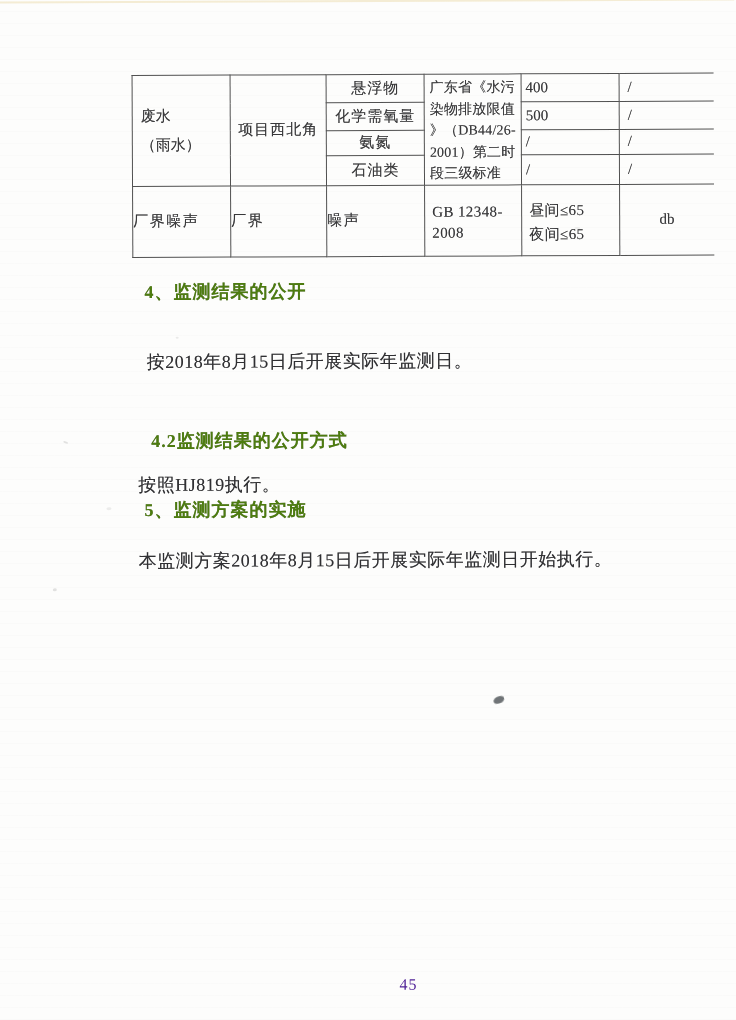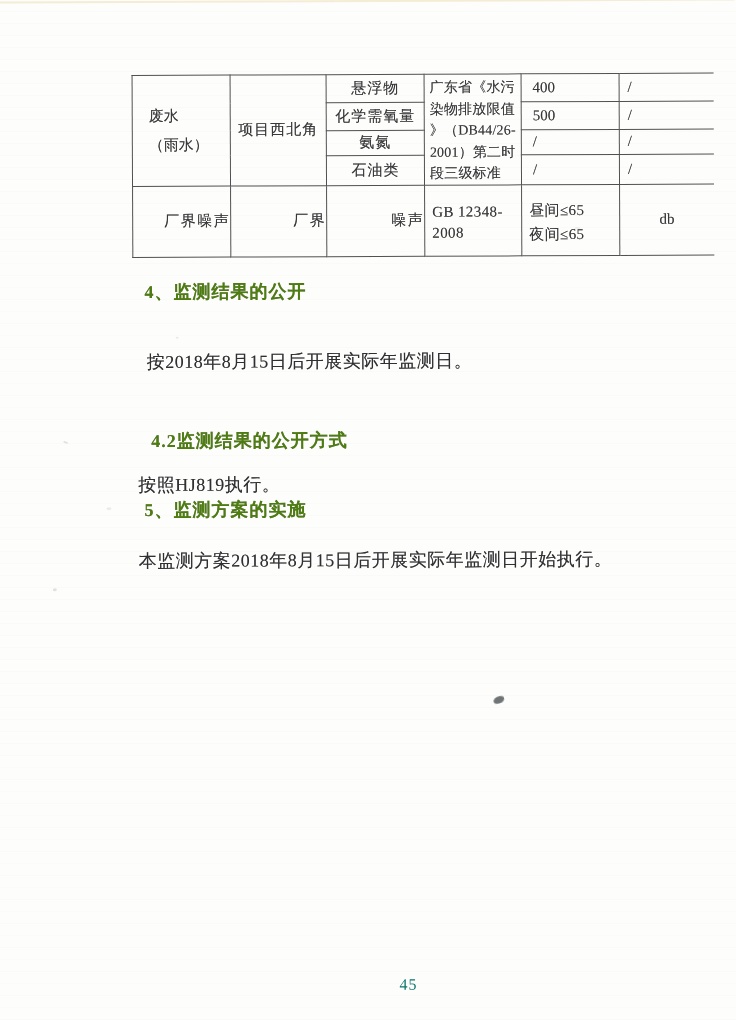--- a/index.html
+++ b/index.html
@@ -47,29 +47,29 @@
     width: 581px; table-layout: fixed; border-collapse: collapse;
     font-size: 15px; color: #38383a;
     text-shadow: 0 0 .6px rgba(70,70,70,.55);
   }
   table.monitor td {
     border: 1.5px solid #515151;
     vertical-align: middle;
     overflow: hidden;
   }
   table.monitor td.no-right { border-right: none; }
-  td.c-cat { padding-left: 16px; line-height: 29px; }
+  td.c-cat { padding-left: 8px; line-height: 29px; }
   td.c-loc, td.c-pol { text-align: center; letter-spacing: 1px; }
   td.c-std {
     vertical-align: top; padding: 2px 0 0 5px;
     font-size: 14px; line-height: 21.5px; letter-spacing: .2px;
   }
-  td.c-lim { padding-left: 11px; }
+  td.c-lim { padding-left: 4px; }
   td.c-note { padding-left: 8px; }
-  td.n-cat, td.n-loc, td.n-pol { text-align: right; letter-spacing: 1.5px; }
+  td.n-cat, td.n-loc, td.n-pol { text-align: left; letter-spacing: 1.5px; }
   td.n-std {
     vertical-align: top; padding: 4px 0 0 7px;
     line-height: 21px; letter-spacing: .4px;
   }
   td.n-lim {
     vertical-align: top; padding: 5px 0 0 7px;
     line-height: 24px; letter-spacing: .4px;
   }
   td.n-unit { text-align: center; margin-left: 8px; }
   
@@ -82,21 +82,21 @@
   .txt.para { letter-spacing: .5px; }
   #h4  { left: 145px; top: 280px; }
   #h41 { left: 151px; top: 316px; }
   #p41 { left: 147px; top: 350px; }
   #h42 { left: 151px; top: 429px; }
   #p42 { left: 138px; top: 473px; }
   #h5  { left: 144px; top: 498px; }
   #p5  { left: 138px; top: 549px; }
   .pagenum {
     position: absolute; left: 397px; top: 976px;
-    font-size: 16px; letter-spacing: 1px; color: #0f766e;
+    font-size: 16px; letter-spacing: 1px; color: #4c1d95;
   }
 </style>
 </head>
 <body>
 
 <div class="tilt">
 
   <div class="cream-line"></div>
 
   <table class="monitor">

